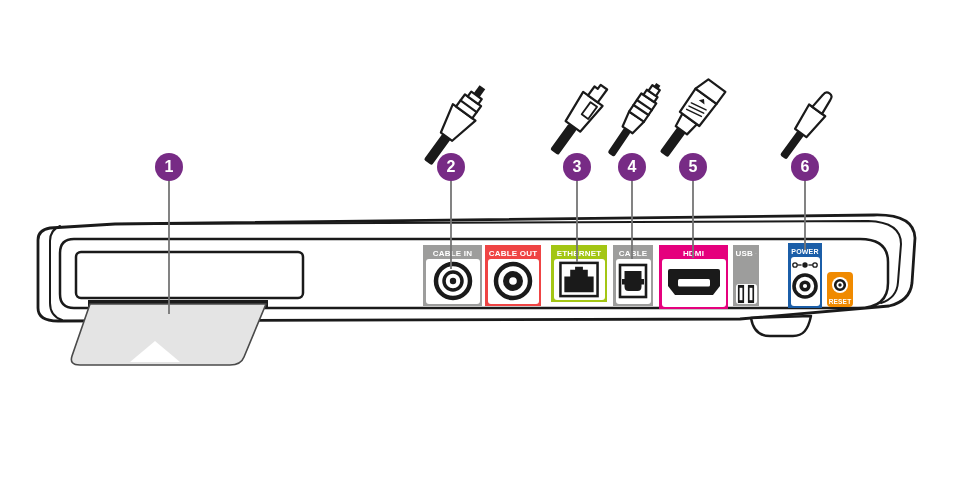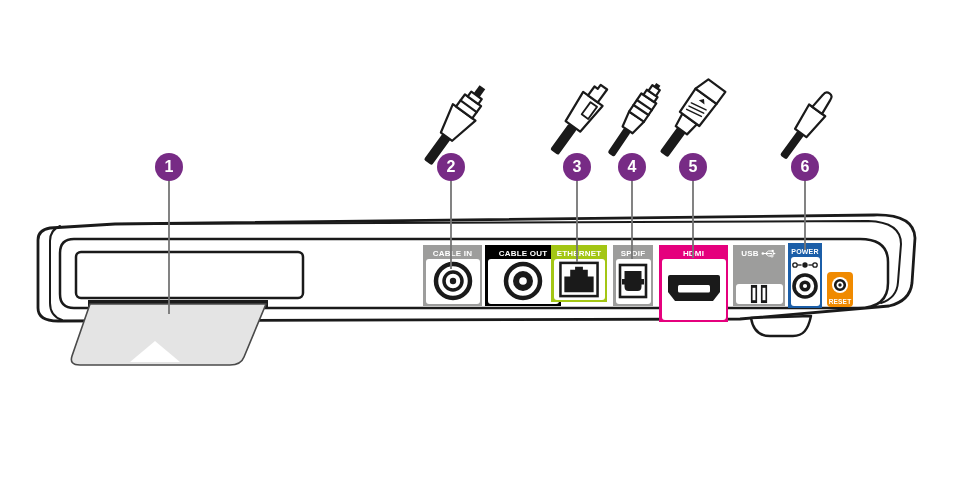--- a/index.html
+++ b/index.html
@@ -50,21 +50,21 @@
     <div class="plabel">CABLE IN</div>
     <div class="pbody">
       <svg width="44" height="42" viewBox="-22 -21 44 42">
         <circle r="17" fill="#fff" stroke="#1a1a1a" stroke-width="4.5"></circle>
         <circle r="9" fill="#fff" stroke="#1a1a1a" stroke-width="3.5"></circle>
         <circle r="3.2" fill="#1a1a1a"></circle>
       </svg>
     </div>
   </div>
 
-  <div class="port" style="left:485px;top:245px;width:76px;height:61px;background:#000000;">
+  <div class="port" style="left:485px;top:245px;width:56px;height:61px;background:#ef4444;">
     <div class="plabel">CABLE OUT</div>
     <div class="pbody">
       <svg width="44" height="42" viewBox="-22 -21 44 42">
         <circle r="17" fill="#fff" stroke="#1a1a1a" stroke-width="4.5"></circle>
         <circle r="10" fill="#1a1a1a"></circle>
         <circle r="3.8" fill="#fff"></circle>
       </svg>
     </div>
   </div>
 
@@ -72,40 +72,40 @@
     <div class="plabel">ETHERNET</div>
     <div class="pbody">
       <svg width="46" height="42" viewBox="-23 -21 46 42">
         <rect x="-19" y="-17" width="38" height="34" fill="#fff" stroke="#1a1a1a" stroke-width="2.6"></rect>
         <path d="M-15 13 V-3 H-9 V-10 H-4 V-13 H4 V-10 H9 V-3 H15 V13 Z" fill="#1a1a1a"></path>
       </svg>
     </div>
   </div>
 
   <div class="port" style="left:613px;top:245px;width:40px;height:61px;background:#9D9D9C;">
-    <div class="plabel">SPDIF</div>
+    <div class="plabel">CABLE</div>
     <div class="pbody">
       <svg width="32" height="40" viewBox="-16 -20 32 40">
         <rect x="-13" y="-16" width="26" height="32" fill="#fff" stroke="#1a1a1a" stroke-width="2.6"></rect>
         <path d="M-8.5 -10 H8.5 V-2 H11 V3.5 H8.5 V5.5 Q8.5 10 4.5 10 H-4.5 Q-8.5 10 -8.5 5.5 V3.5 H-11 V-2 H-8.5 Z" fill="#1a1a1a"></path>
       </svg>
     </div>
   </div>
 
-  <div class="port" style="left:659px;top:245px;width:69px;height:77px;background:#E5007D;">
+  <div class="port" style="left:659px;top:245px;width:69px;height:64px;background:#E5007D;">
     <div class="plabel">HDMI</div>
     <div class="pbody">
       <svg width="58" height="30" viewBox="-29 -15 58 30">
         <path d="M-26 -12 Q-26 -14 -24 -14 H24 Q26 -14 26 -12 V3 L19 12 H-19 L-26 3 Z" fill="#1a1a1a"></path>
         <rect x="-16" y="-4" width="32" height="7.5" rx="1.5" fill="#fff"></rect>
       </svg>
     </div>
   </div>
 
-  <div class="port" style="left:733px;top:245px;width:52px;height:61px;background:#9D9D9C;gap:25px;">
+  <div class="port" style="left:733px;top:245px;width:26px;height:61px;background:#9D9D9C;gap:25px;">
     <div class="plabel">
       <span>USB</span>
       <svg width="16" height="9" viewBox="0 0 16 9">
         <path d="M1.5 4.5 H11" stroke="#fff" stroke-width="1.1" fill="none"></path>
         <circle cx="1.8" cy="4.5" r="1.3" fill="#fff"></circle>
         <path d="M4.5 4.5 L7.5 2 H10.5" stroke="#fff" stroke-width="1" fill="none"></path>
         <rect x="10.5" y="0.9" width="2.2" height="2.2" fill="#fff"></rect>
         <path d="M4.5 4.5 L7.5 7 H10" stroke="#fff" stroke-width="1" fill="none"></path>
         <circle cx="11" cy="7" r="1.1" fill="none" stroke="#fff" stroke-width="0.9"></circle>
         <path d="M14.8 4.5 L11.8 3.1 V5.9 Z" fill="#fff"></path>

